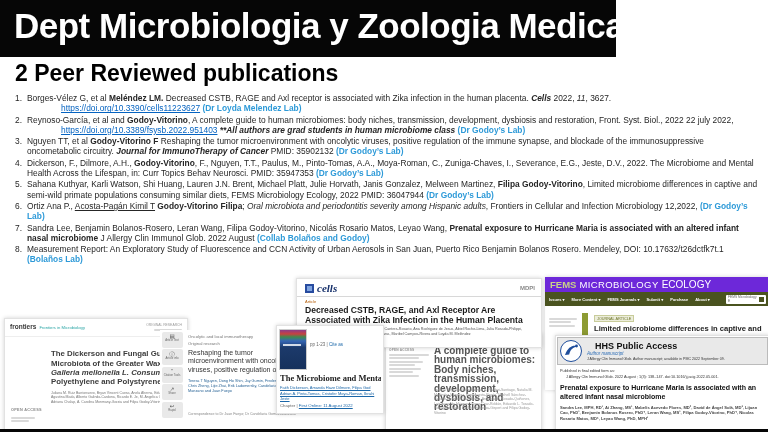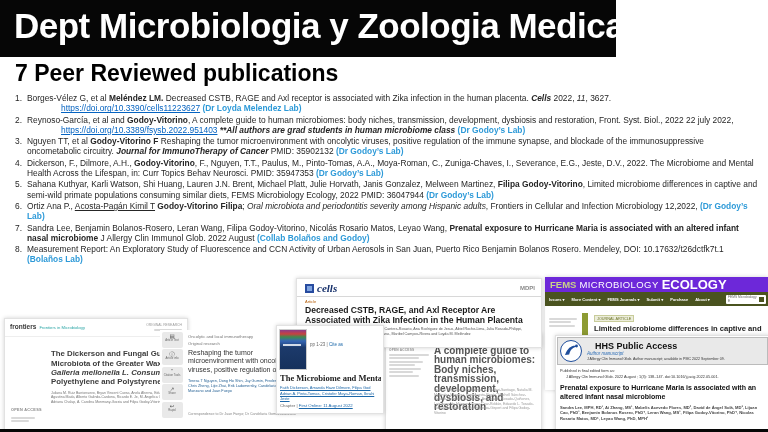--- a/index.html
+++ b/index.html
@@ -79,21 +79,21 @@
   .gd-side{position:absolute;left:3px;top:6px;width:40px;}
   .gd-brand{font-size:4.2px;font-weight:bold;color:#444;}
   .gd-oa{font-size:3.2px;color:#999;font-weight:bold;margin-top:3px;letter-spacing:.2px;}
   .gd-title{position:absolute;left:48px;top:12px;width:104px;font-size:10px;font-weight:bold;color:#555;line-height:9.4px;}
   .gd-authors{position:absolute;left:48px;top:54px;width:102px;font-size:3.5px;color:#999;line-height:4.5px;}
   
   #th-fems{left:545px;top:277px;width:223px;height:113px;z-index:2;border:none;}
   .fems-band{height:15px;background:#6d28d9;display:flex;align-items:center;padding-left:5px;gap:3px;white-space:nowrap;}
   .fems-b1{color:#c9d188;font-weight:bold;font-size:9.5px;}
   .fems-b2{color:#fff;font-size:9.5px;letter-spacing:.4px;}
-  .fems-b3{color:#fff;font-weight:bold;font-size:13px;}
+  .fems-b3{color:#fff;font-weight:normal;font-size:10px;}
   .fems-nav{height:14px;background:#4A531F;display:flex;align-items:center;gap:7px;padding:0 4px;position:relative;}
   .fems-nav-item{font-size:4px;color:#fff;font-weight:bold;white-space:nowrap;}
   .fems-search{position:absolute;right:2px;top:2.5px;width:40px;height:9px;background:#fff;border-radius:1px;
                font-size:3.3px;color:#666;padding:1.5px 2px;box-sizing:border-box;display:flex;justify-content:space-between;align-items:center;}
   .fems-search-icon{width:5px;height:5px;background:#4A531F;flex:0 0 5px;}
   .fems-body{position:relative;height:84px;background:#fff;}
   .fems-meta{position:absolute;left:4px;top:10px;width:28px;}
   .fems-vbar{position:absolute;left:37px;top:7px;width:6px;height:42px;background:#8D9B33;}
   .fems-badge{position:absolute;left:49px;top:9px;font-size:3.8px;color:#6b7326;background:#eceddb;border:0.5px solid #c8cc9a;padding:0.5px 2px;}
   .fems-title{position:absolute;left:49px;top:18px;width:168px;font-size:7.6px;font-weight:bold;color:#222;line-height:9.4px;}
@@ -113,21 +113,21 @@
 </style>
 </head>
 <body>
 
 <div class="slide">
 
   <div class="band">
     <div class="band-title">Dept Microbiologia y Zoologia Medica</div>
   </div>
 
-  <div class="heading">7 Peer Reviewed publications</div>
+  <div class="heading">2 Peer Reviewed publications</div>
 
   <div class="pubs">
       <div class="pub-row">
         <span class="pub-num">1.</span>
         <span class="pub-text"><span class="seg-plain">Borges-Vélez G,  et al </span><span class="seg-b">Meléndez LM.</span><span class="seg-plain"> Decreased CSTB, RAGE and Axl receptor is associated with Zika infection in the human placenta. </span><span class="seg-bi">Cells</span><span class="seg-plain"> 2022, </span><span class="seg-i">11</span><span class="seg-plain">, 3627. </span><span class="seg-link">https://doi.org/10.3390/cells11223627</span><span class="seg-lab">  (Dr Loyda Melendez Lab)</span></span>
       </div>
       <div class="pub-row">
         <span class="pub-num">2.</span>
         <span class="pub-text"><span class="seg-plain">Reynoso-García, et al and </span><span class="seg-b">Godoy-Vitorino</span><span class="seg-plain">, A complete guide to human microbiomes: body niches, transmission, development, dysbiosis and restoration, Front. Syst. Biol., 2022 22 july 2022, </span><span class="seg-link">https://doi.org/10.3389/fsysb.2022.951403</span><span class="seg-bi"> **All authors are grad students in human microbiome class </span><span class="seg-lab">(Dr Godoy’s Lab)</span></span>
       </div>

